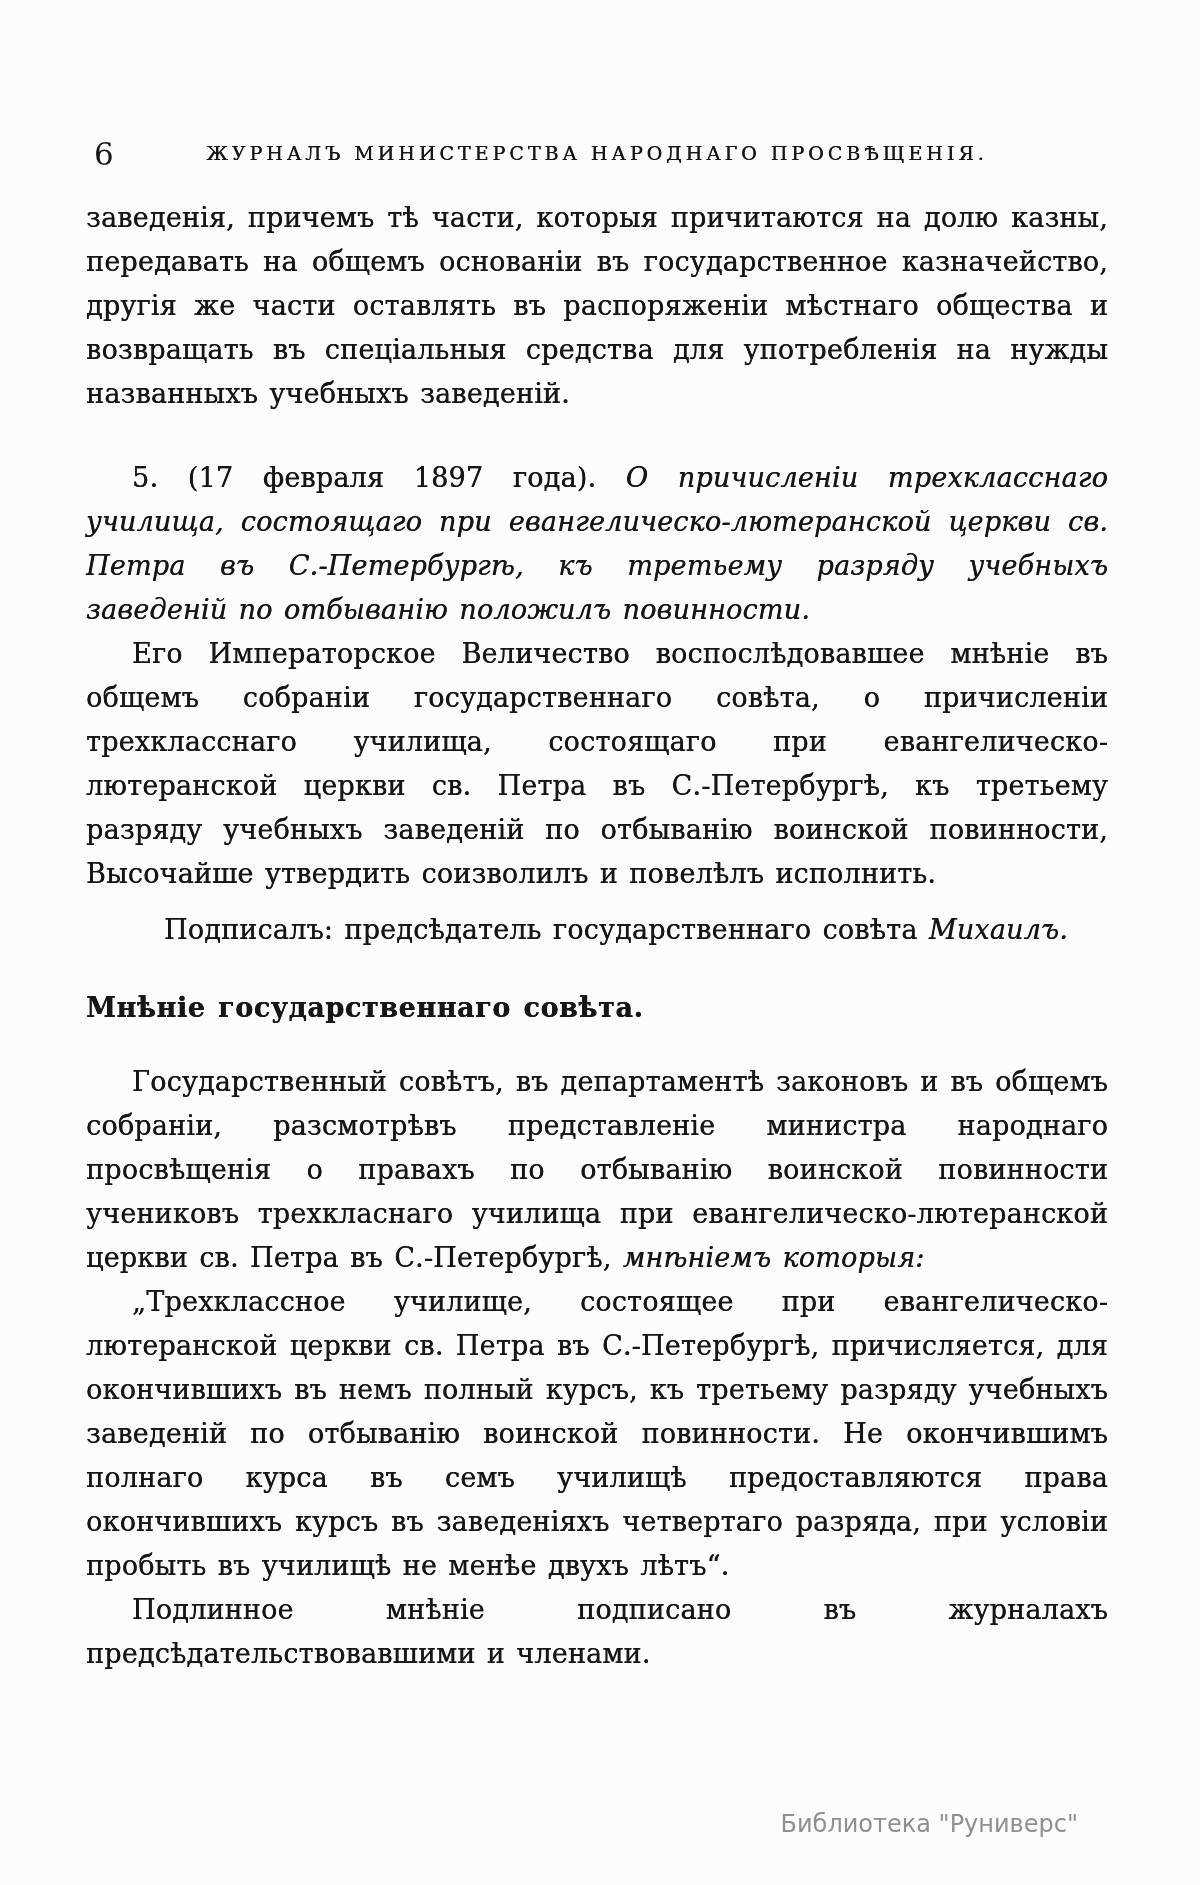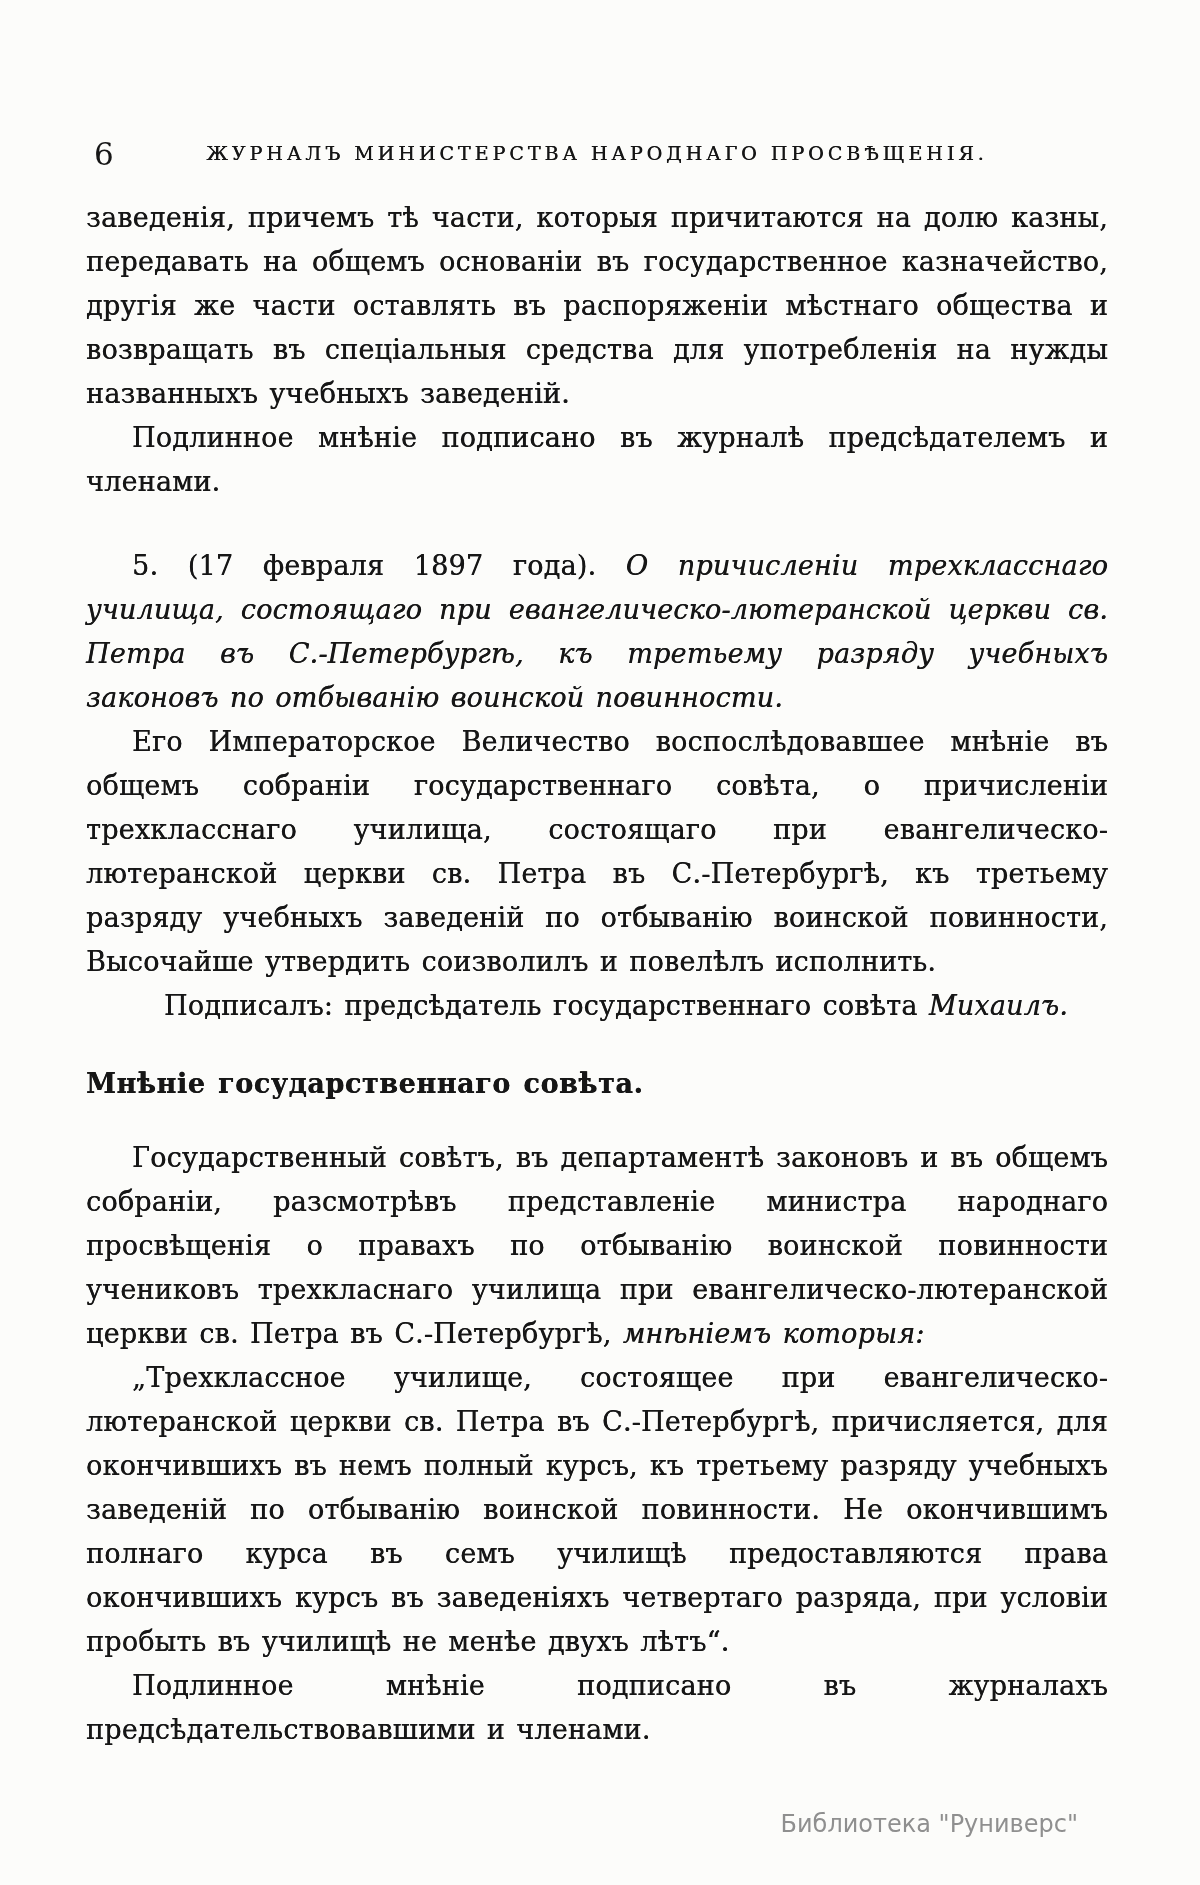--- a/index.html
+++ b/index.html
@@ -48,20 +48,21 @@
     line-height: 44px;
     text-align: justify;
     word-spacing: 2.5px;
     letter-spacing: 0.2px;
     text-shadow: 0.35px 0 0 currentColor;
   }
   p.indent { text-indent: 46px; }
   p.sig-line {
     text-indent: 78px;
     text-align: left;
+    margin-top: 12px;
   }
   p.item-heading { margin-top: 40px; }
   .ital { font-style: italic; }
   p.opinion-heading {
     margin-top: 34px;
     margin-bottom: 30px;
     text-align: left;
     text-indent: 0;
     font-weight: bold;
     font-size: 27px;
@@ -85,23 +86,22 @@
 
     <header class="running-head">
       <span class="page-num">6</span>
       <span class="run-title">ЖУРНАЛЪ МИНИСТЕРСТВА НАРОДНАГО ПРОСВѢЩЕНІЯ.</span>
     </header>
 
     <main>
 
       <p class="para">заведенія, причемъ тѣ части, которыя причитаются на долю казны, передавать на общемъ основаніи въ государственное казначейство, другія же части оставлять въ распоряженіи мѣстнаго общества и возвращать въ спеціальныя средства для употребленія на нужды названныхъ учебныхъ заведеній.</p>
 
-      <p class="para indent">Подлинное мнѣніе подписано въ журналѣ предсѣдателемъ и членами.</p>
 
-      <p class="para indent item-heading"><span>5. (17 февраля 1897 года).</span> <span class="ital">О причисленіи трехкласснаго училища, состоящаго при евангелическо-лютеранской церкви св. Петра въ С.-Петербургѣ, къ третьему разряду учебныхъ законовъ по отбыванію воинской повинности.</span></p>
+      <p class="para indent item-heading"><span>5. (17 февраля 1897 года).</span> <span class="ital">О причисленіи трехкласснаго училища, состоящаго при евангелическо-лютеранской церкви св. Петра въ С.-Петербургѣ, къ третьему разряду учебныхъ заведеній по отбыванію положилъ повинности.</span></p>
 
       <p class="para indent">Его Императорское Величество воспослѣдовавшее мнѣніе въ общемъ собраніи государственнаго совѣта, о причисленіи трехкласснаго училища, состоящаго при евангелическо-лютеранской церкви св. Петра въ С.-Петербургѣ, къ третьему разряду учебныхъ заведеній по отбыванію воинской повинности, Высочайше утвердить соизволилъ и повелѣлъ исполнить.</p>
 
       <p class="para sig-line"><span>Подписалъ: предсѣдатель государственнаго совѣта</span> <span class="ital">Михаилъ.</span></p>
 
       <p class="para opinion-heading">Мнѣніе государственнаго совѣта.</p>
 
       <p class="para indent"><span>Государственный совѣтъ, въ департаментѣ законовъ и въ общемъ собраніи, разсмотрѣвъ представленіе министра народнаго просвѣщенія о правахъ по отбыванію воинской повинности учениковъ трехкласнаго училища при евангелическо-лютеранской церкви св. Петра въ С.-Петербургѣ,</span> <span class="ital">мнѣніемъ которыя:</span></p>
 
 

